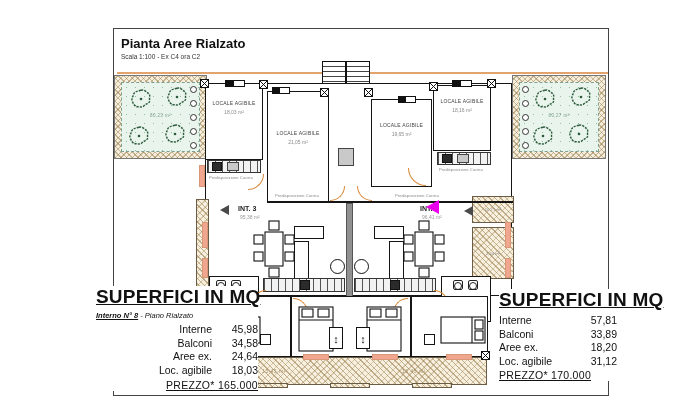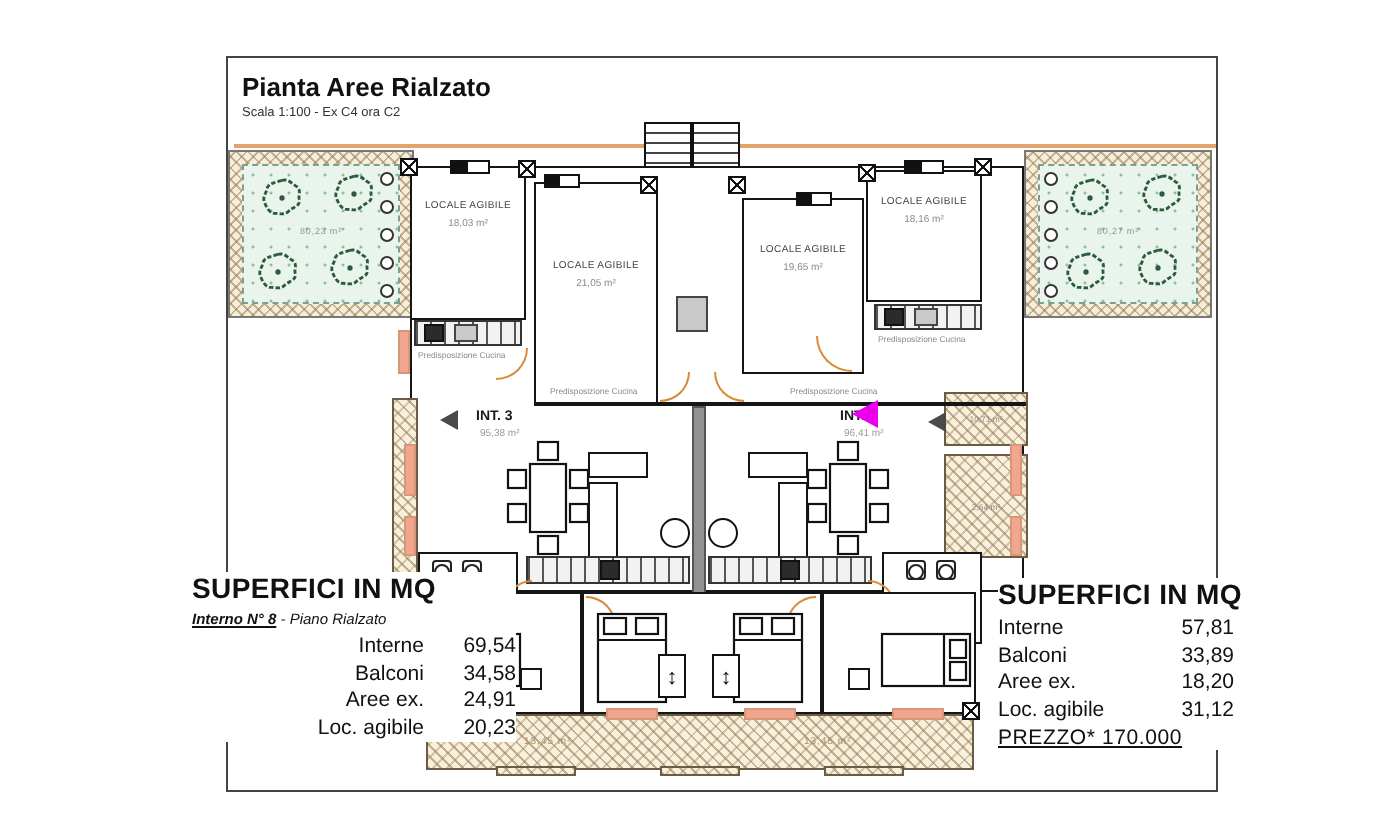--- a/index.html
+++ b/index.html
@@ -35,21 +35,21 @@
   .arcTL{border-top:1.2px solid #d98a3a;border-left:1.2px solid #d98a3a;border-top-left-radius:100%;}
   .arcTR{border-top:1.2px solid #d98a3a;border-right:1.2px solid #d98a3a;border-top-right-radius:100%;}
   .arcBL{border-bottom:1.2px solid #d98a3a;border-left:1.2px solid #d98a3a;border-bottom-left-radius:100%;}
   .arcBR{border-bottom:1.2px solid #d98a3a;border-right:1.2px solid #d98a3a;border-bottom-right-radius:100%;}
   .garrow{width:0;height:0;border-top:5px solid transparent;border-bottom:5px solid transparent;border-right:9px solid #4a4a4a;}
   .marrow{width:0;height:0;border-top:7px solid transparent;border-bottom:7px solid transparent;border-right:13px solid #ea00ea;}
   .shutter{border:1px solid #111;background:#fff;font-size:11px;font-weight:bold;color:#111;text-align:center;line-height:20px;}
   .title{font-size:13px;font-weight:bold;color:#111;white-space:nowrap;}
   .subtitle{font-size:6.5px;color:#333;white-space:nowrap;}
   .panel{background:#fff;color:#111;}
-  .panel-h{font-size:14px;font-weight:bold;letter-spacing:.2px;white-space:nowrap;}
+  .panel-h{font-size:19px;font-weight:bold;text-decoration:underline;letter-spacing:.2px;white-space:nowrap;}
   .panel-sub{font-size:7.5px;font-style:italic;margin-top:3px;white-space:nowrap;}
   .panel-sub b{text-decoration:underline;}
   .prow{display:flex;font-size:10.5px;line-height:13.5px;}
   .prow-r{justify-content:flex-end;gap:12px;}
   .prow-l{justify-content:space-between;width:118px;}
   .pval{min-width:34px;text-align:right;}
   .price{font-size:10.5px;text-decoration:underline;margin-top:2px;white-space:nowrap;letter-spacing:.3px;}
   .p-right .price{margin-top:1px;}
   svg{display:block;}
 </style>
@@ -322,35 +322,36 @@
 <div class="abs xbox" style="left:504px;top:289px;"></div>
 <div class="abs xbox" style="left:208px;top:351px;"></div>
 <div class="abs xbox" style="left:481px;top:351px;"></div>
 
 <div class="abs panel" style="left:96px;top:286px;width:162px;">
   <div class="panel-h">SUPERFICI IN MQ</div>
   <div class="panel-sub"><b>Interno N° 8</b><span> - Piano Rialzato</span></div>
   <div style="margin-top:3px;">
     <div class="prow prow-r">
         <span>Interne</span>
-        <span class="pval">69,54</span>
+        <span class="pval">45,98</span>
       </div>
     <div class="prow prow-r">
         <span>Balconi</span>
         <span class="pval">34,58</span>
       </div>
     <div class="prow prow-r">
         <span>Aree ex.</span>
-        <span class="pval">24,91</span>
+        <span class="pval">24,64</span>
       </div>
     <div class="prow prow-r">
         <span>Loc. agibile</span>
-        <span class="pval">20,23</span>
-      </div>
-  </div>
+        <span class="pval">18,03</span>
+      </div>
+  </div>
+  <div class="price" style="text-align:right;">PREZZO* 165.000</div>
 </div>
 
 <div class="abs panel p-right" style="left:499px;top:289px;width:160px;">
   <div class="panel-h">SUPERFICI IN MQ</div>
   <div style="margin-top:3px;">
     <div class="prow prow-l">
         <span>Interne</span>
         <span class="pval">57,81</span>
       </div>
     <div class="prow prow-l">

